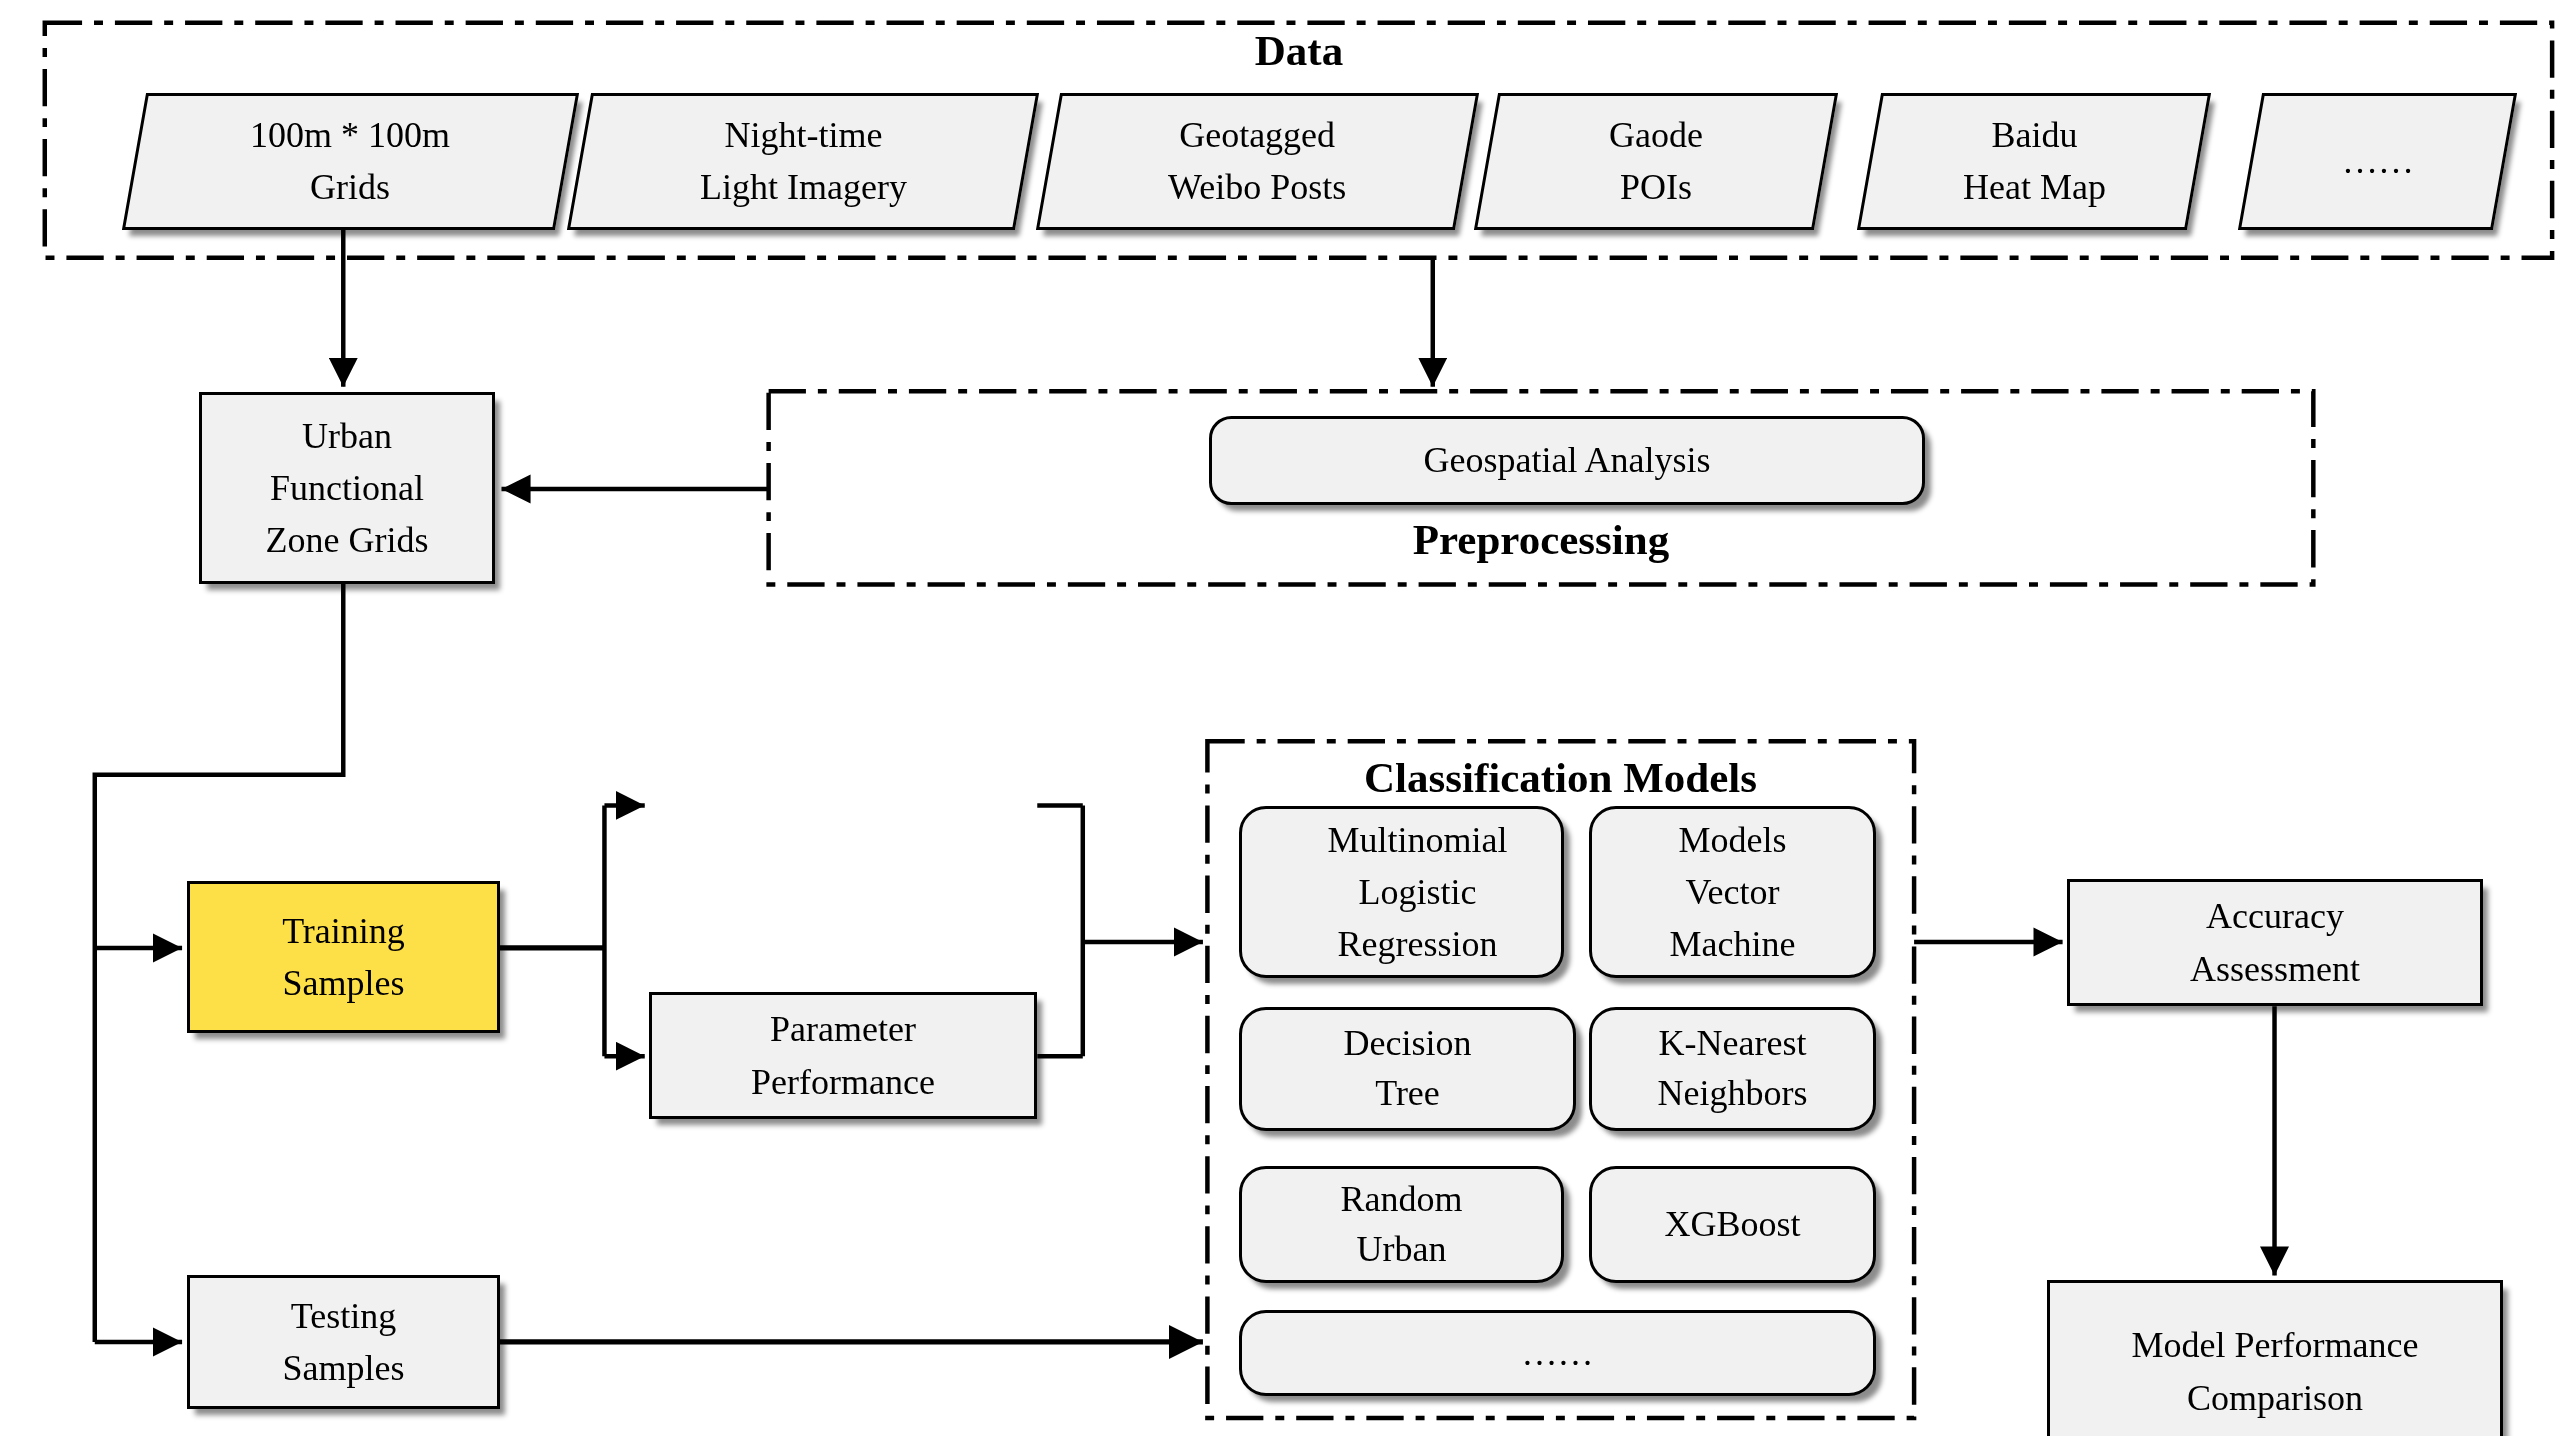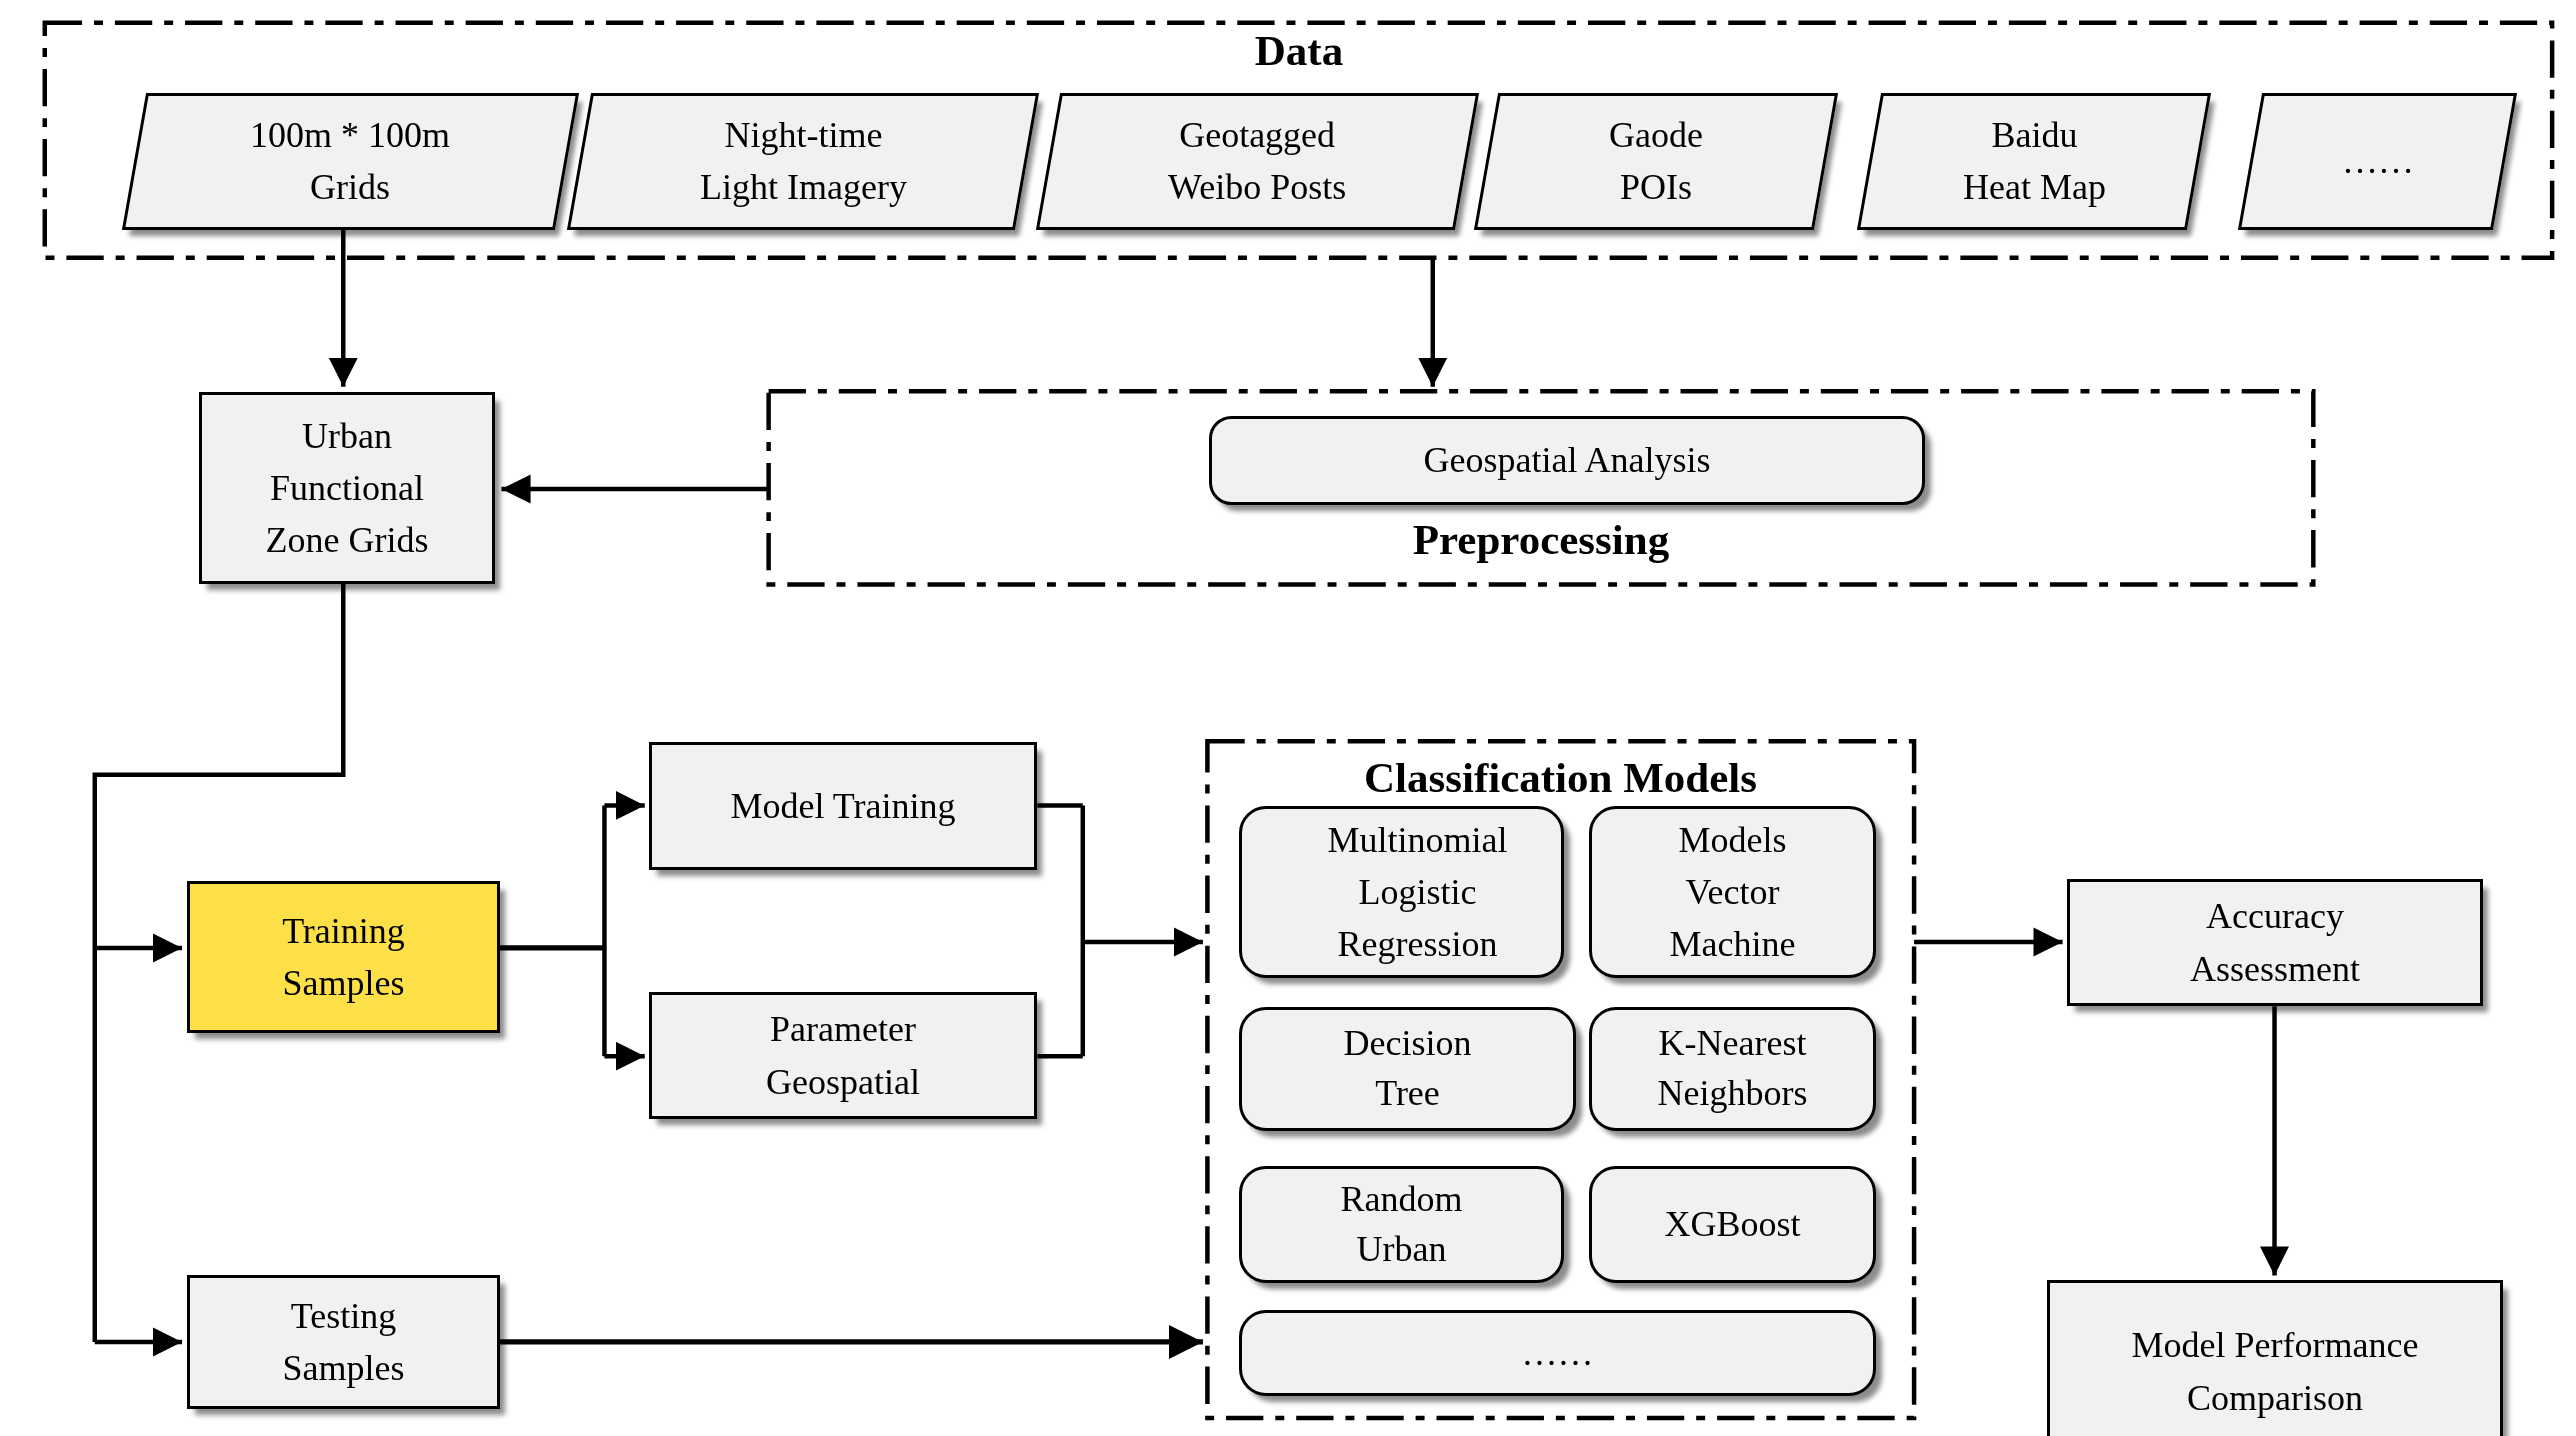--- a/index.html
+++ b/index.html
@@ -145,26 +145,23 @@
 Zone Grids</span>
   </div>
   <div class="node" style="left: 187px; top: 881px; width: 313px; height: 152px; background: #fde047; border-color: rgb(0, 0, 0); color: rgb(0, 0, 0);">
     <span class="label">Training
 Samples</span>
   </div>
   <div class="node" style="left: 187px; top: 1275px; width: 313px; height: 134px; background: rgb(241, 241, 241); border-color: rgb(0, 0, 0); color: rgb(0, 0, 0);">
     <span class="label">Testing
 Samples</span>
   </div>
-  <div class="node" style="left: 649px; top: 742px; width: 388px; height: 128px; background: rgb(241, 241, 241); border-color: rgb(0, 0, 0); color: rgb(0, 0, 0);">
-    <span class="label">Model Training</span>
-  </div>
   <div class="node" style="left: 649px; top: 992px; width: 388px; height: 127px; background: rgb(241, 241, 241); border-color: rgb(0, 0, 0); color: rgb(0, 0, 0);">
     <span class="label">Parameter
-Geospatial</span>
+Performance</span>
   </div>
 
   <div class="node rounded-lg" style="left: 1239px; top: 806px; width: 325px; height: 172px; background: rgb(241, 241, 241); border-color: rgb(0, 0, 0); color: rgb(0, 0, 0); padding-left: 32px;">
     <span class="label">Multinomial
 Logistic
 Regression</span>
   </div>
   <div class="node rounded-lg" style="left: 1589px; top: 806px; width: 287px; height: 172px; background: rgb(241, 241, 241); border-color: rgb(0, 0, 0); color: rgb(0, 0, 0);">
     <span class="label">Models
 Vector

